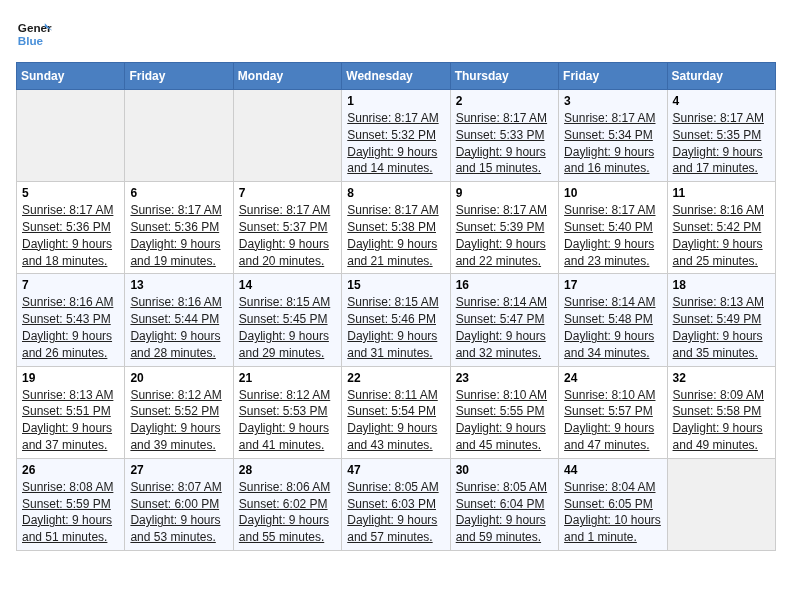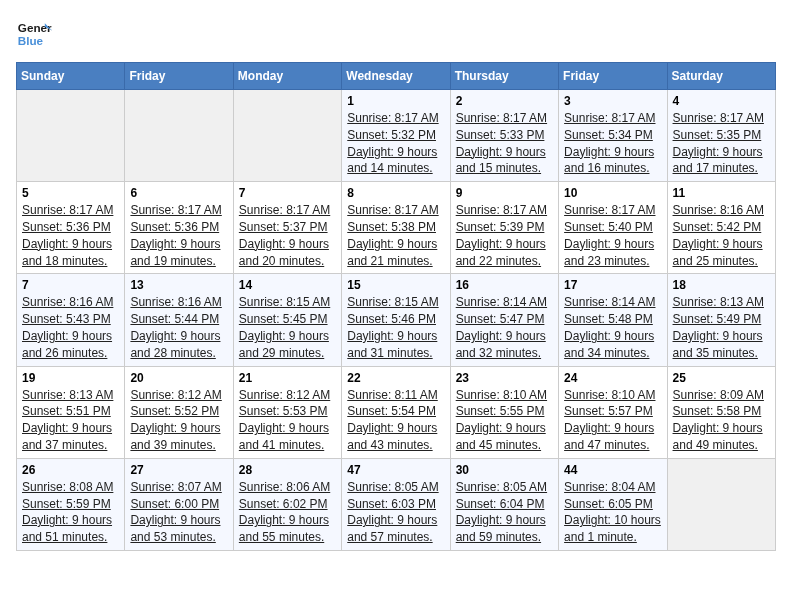--- a/index.html
+++ b/index.html
@@ -206,21 +206,21 @@
         </td>
         <td>
           <span class="day-num">23</span>
           <div class="day-info">Sunrise: 8:10 AM<br>Sunset: 5:55 PM<br>Daylight: 9 hours<br>and 45 minutes.</div>
         </td>
         <td>
           <span class="day-num">24</span>
           <div class="day-info">Sunrise: 8:10 AM<br>Sunset: 5:57 PM<br>Daylight: 9 hours<br>and 47 minutes.</div>
         </td>
         <td>
-          <span class="day-num">25</span>
+          <span class="day-num">32</span>
           <div class="day-info">Sunrise: 8:09 AM<br>Sunset: 5:58 PM<br>Daylight: 9 hours<br>and 49 minutes.</div>
         </td>
       </tr>
       <tr>
         <td>
           <span class="day-num">26</span>
           <div class="day-info">Sunrise: 8:08 AM<br>Sunset: 5:59 PM<br>Daylight: 9 hours<br>and 51 minutes.</div>
         </td>
         <td>
           <span class="day-num">27</span>

